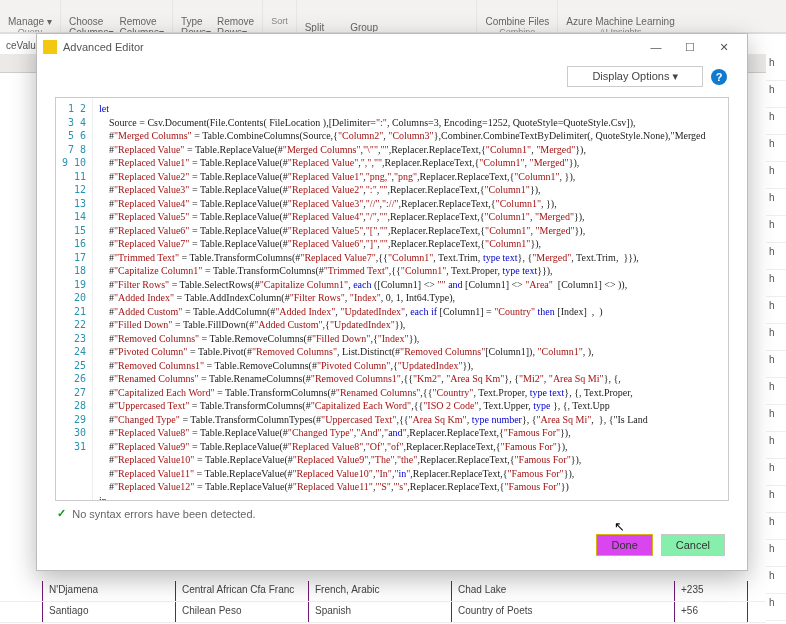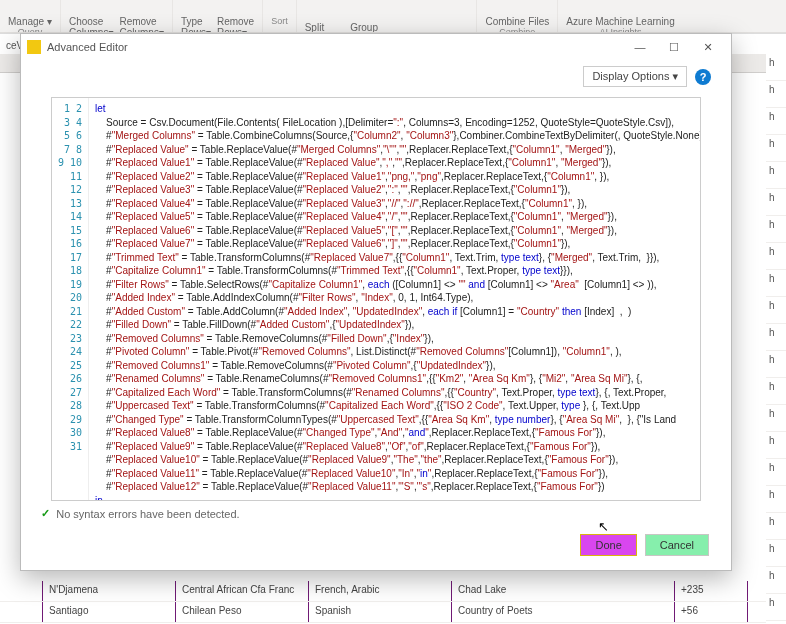--- a/index.html
+++ b/index.html
@@ -12,32 +12,32 @@
   .grid{position:absolute;top:54px;left:0;right:0;bottom:0;background:#fff}
   .grid .hdr{height:18px;background:#eceae8;border-bottom:1px solid #d0cecc}
   .grid .row{height:20px;border-bottom:1px solid #f0eeec;display:flex;font-size:10px;color:#444}
   .grid .row div{padding:3px 6px;border-right:1px solid #701a75;white-space:nowrap;overflow:hidden}
   .c1{width:30px;text-align:center;color:#888}
   .c2{width:120px}
   .c3{width:120px}
   .c4{width:130px}
   .c5{width:210px}
   .c6{width:60px}
-  .dialog{position:absolute;top:33px;left:20px;width:710px;height:536px;background:#fff;box-shadow:0 8px 24px rgba(0,0,0,.28);border:1px solid #bbb;display:flex;flex-direction:column}
+  .dialog{position:absolute;top:33px;left:36px;width:710px;height:536px;background:#fff;box-shadow:0 8px 24px rgba(0,0,0,.28);border:1px solid #bbb;display:flex;flex-direction:column}
   .titlebar{height:26px;display:flex;align-items:center;padding:0 6px;font-size:11px;color:#555}
   .titlebar .ico{width:14px;height:14px;background:#f2c811;margin-right:6px}
   .wc{display:flex;margin-left:auto}
   .wc div{width:34px;height:20px;display:flex;align-items:center;justify-content:center;color:#555;font-size:11px}
   .hdrrow{display:flex;align-items:center;padding:6px 20px 10px 20px}
   .qname{font-size:22px;font-weight:300;color:#444}
-  .dispopt{margin-left:auto;font-size:11px;color:#444;border:1px solid #ccc;padding:3px 8px;display:flex;align-items:center;gap:4px}
+  .dispopt{margin-left:auto;font-size:11px;color:#444;border:1px solid #ccc;padding:3px 24px;display:flex;align-items:center;gap:4px}
   .help{width:16px;height:16px;border-radius:50%;background:#0e7bd1;color:#fff;display:flex;align-items:center;justify-content:center;font-size:11px;margin-left:8px;font-weight:bold}
-  .editor{flex:1;margin:0 30px;border:1px solid #ccc;overflow:hidden;display:flex;background:#fff}
+  .editor{flex:1;margin:0 18px;border:1px solid #ccc;overflow:hidden;display:flex;background:#fff}
   .gutter{width:30px;background:#fff;border-right:1px solid #eee;text-align:right;padding:4px 6px 4px 0;font-family:Consolas,monospace;font-size:10px;color:#2b91af;line-height:13.5px}
-  .code{flex:1;padding:4px 6px;font-family:Liberation Sans, sans-serif;font-size:10px;line-height:13.5px;white-space:pre;overflow:hidden;color:#222}
+  .code{flex:1;padding:4px 6px;font-family:Liberation Serif, serif;font-size:10px;line-height:13.5px;white-space:pre;overflow:hidden;color:#222}
   .kw{color:#0000cc}
   .str{color:#a31515}
   .status{padding:6px 20px;font-size:11px;color:#666;display:flex;align-items:center;gap:6px}
   .status .ok{color:#169a16;font-weight:bold}
   .btns{display:flex;justify-content:flex-end;gap:8px;padding:8px 22px 14px}
   .btn{border:1px solid #c8c6c4;padding:4px 14px;font-size:11px;background:#86efac;color:#333}
   .btn.primary{background:#d946ef;border-color:#d9b40e;color:#333}
   .cursor{position:absolute;bottom:36px;right:122px;font-size:13px;color:#000}
   .rightcol{position:absolute;top:54px;right:0;width:20px;background:#fff}
   .rightcol .c{height:20px;border-bottom:1px solid #f0eeec;font-size:10px;color:#555;padding:3px}

